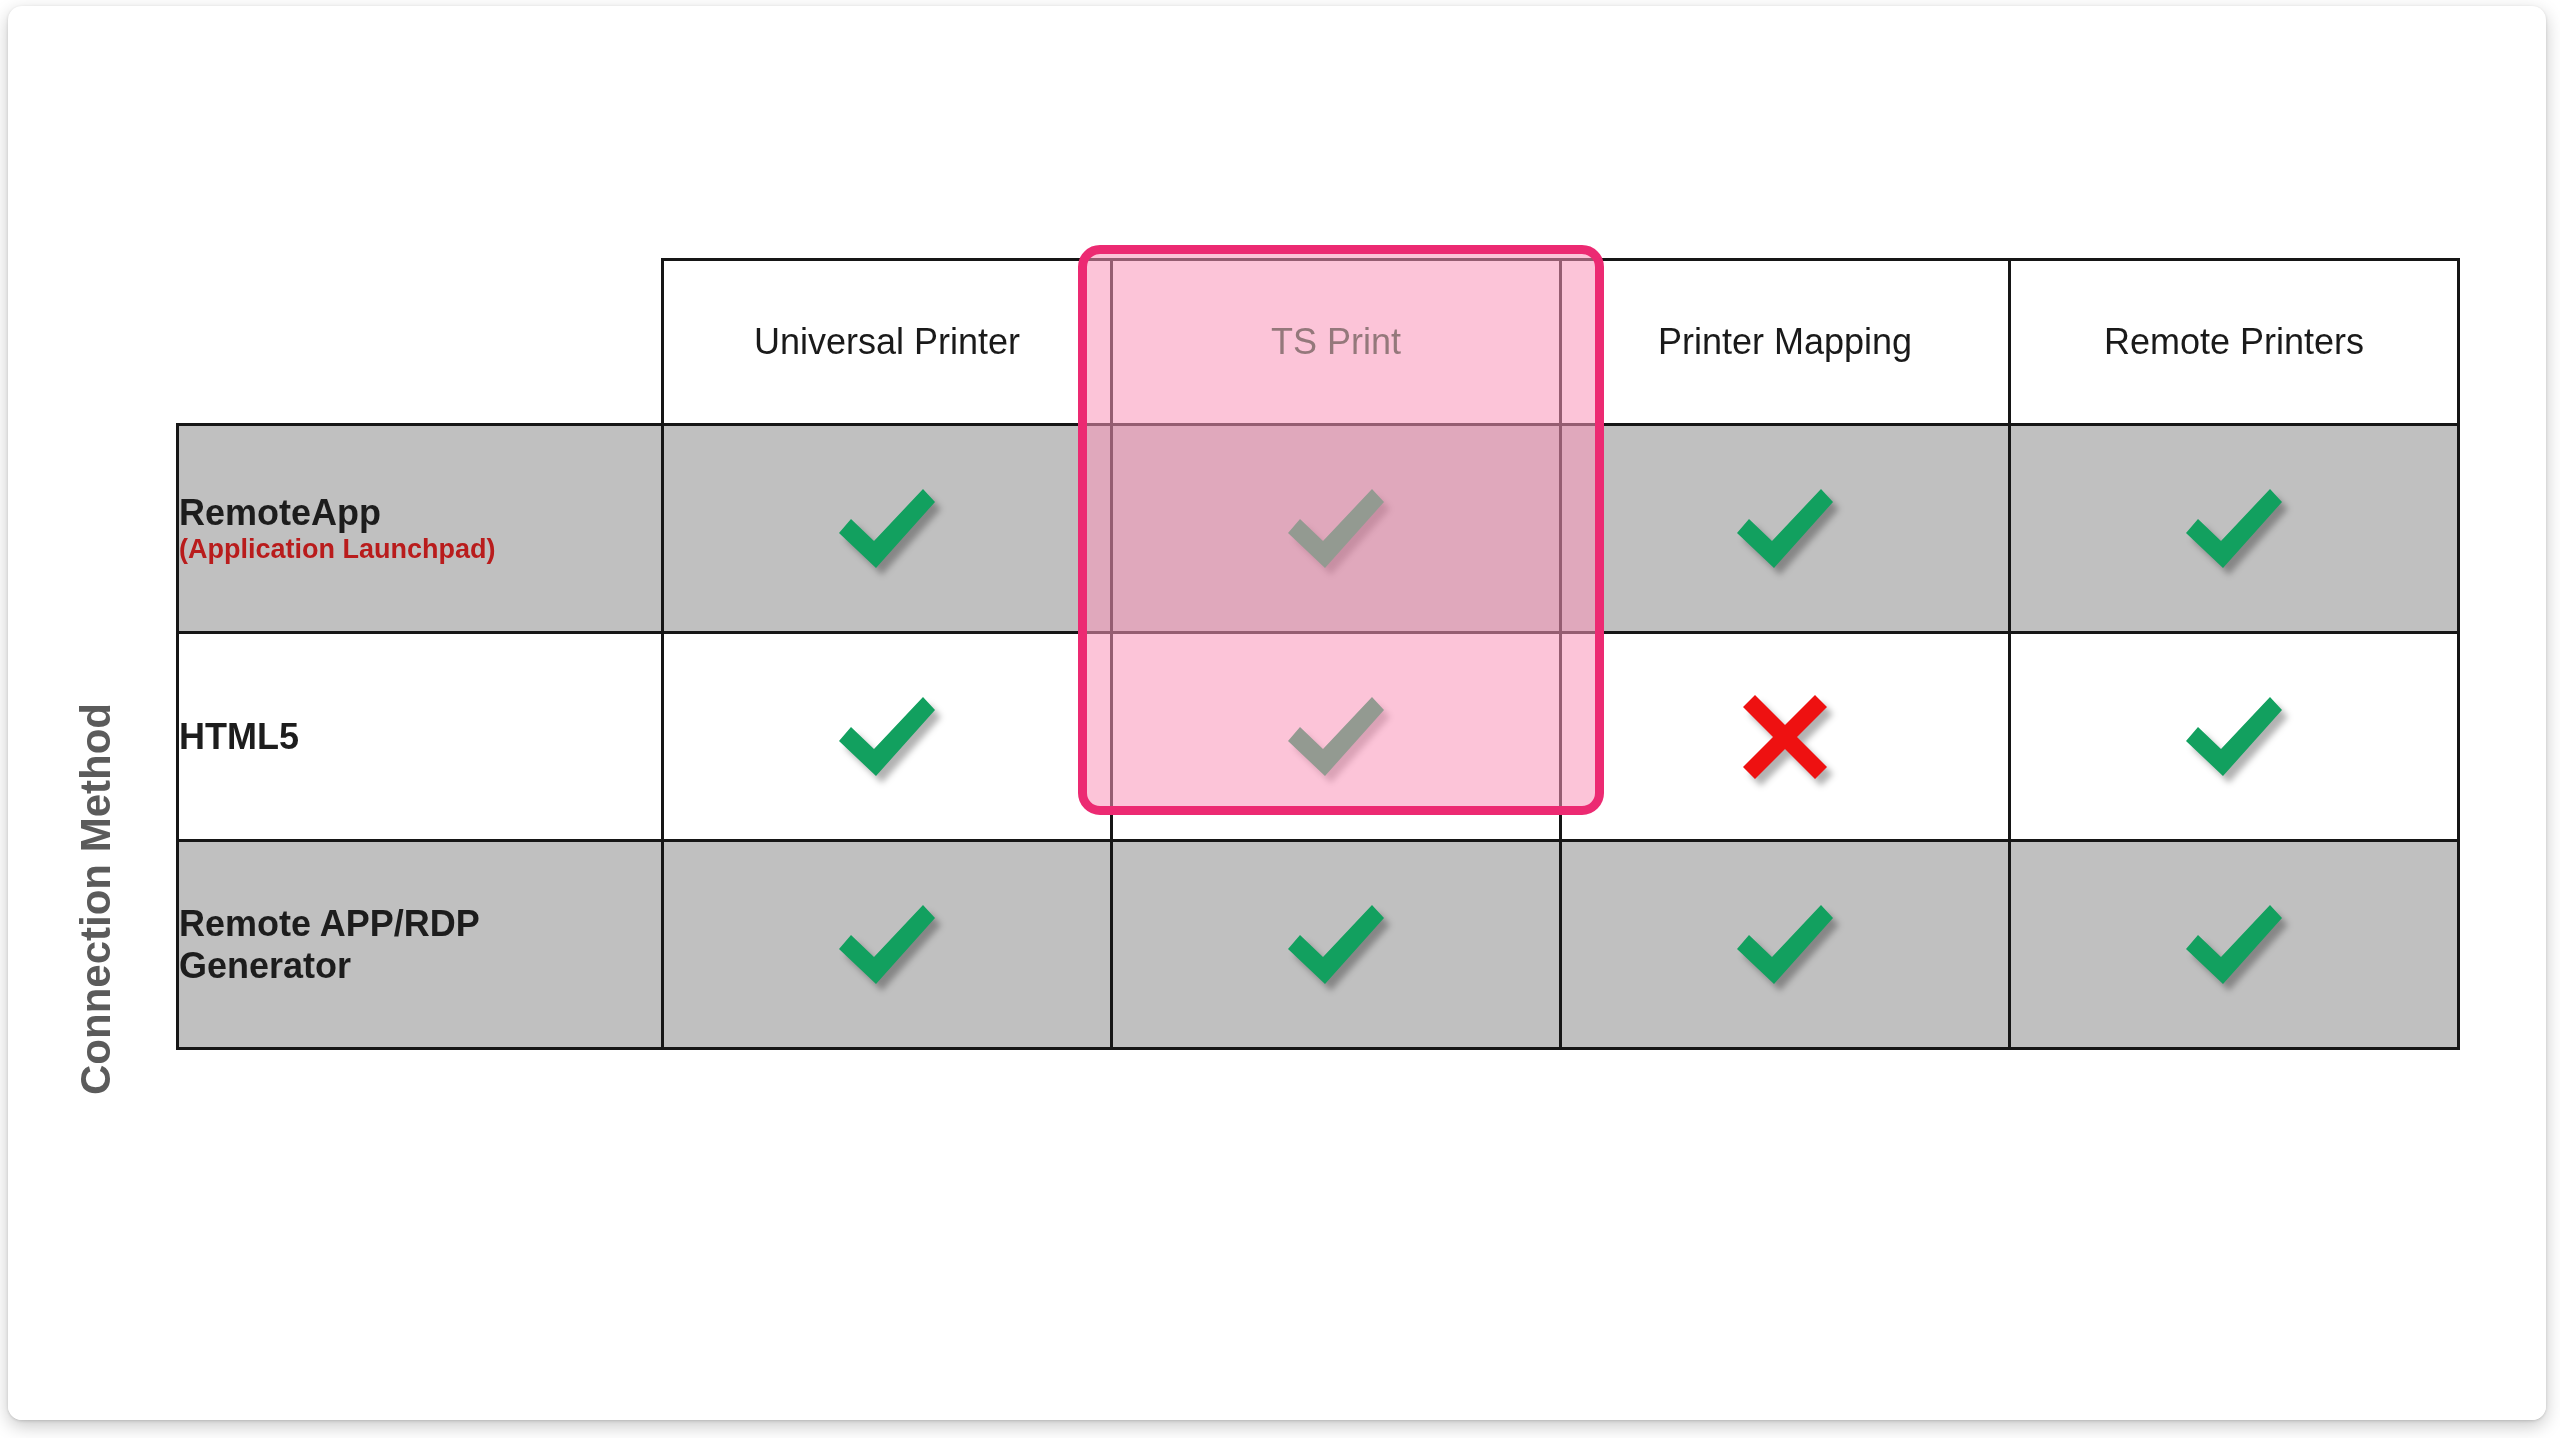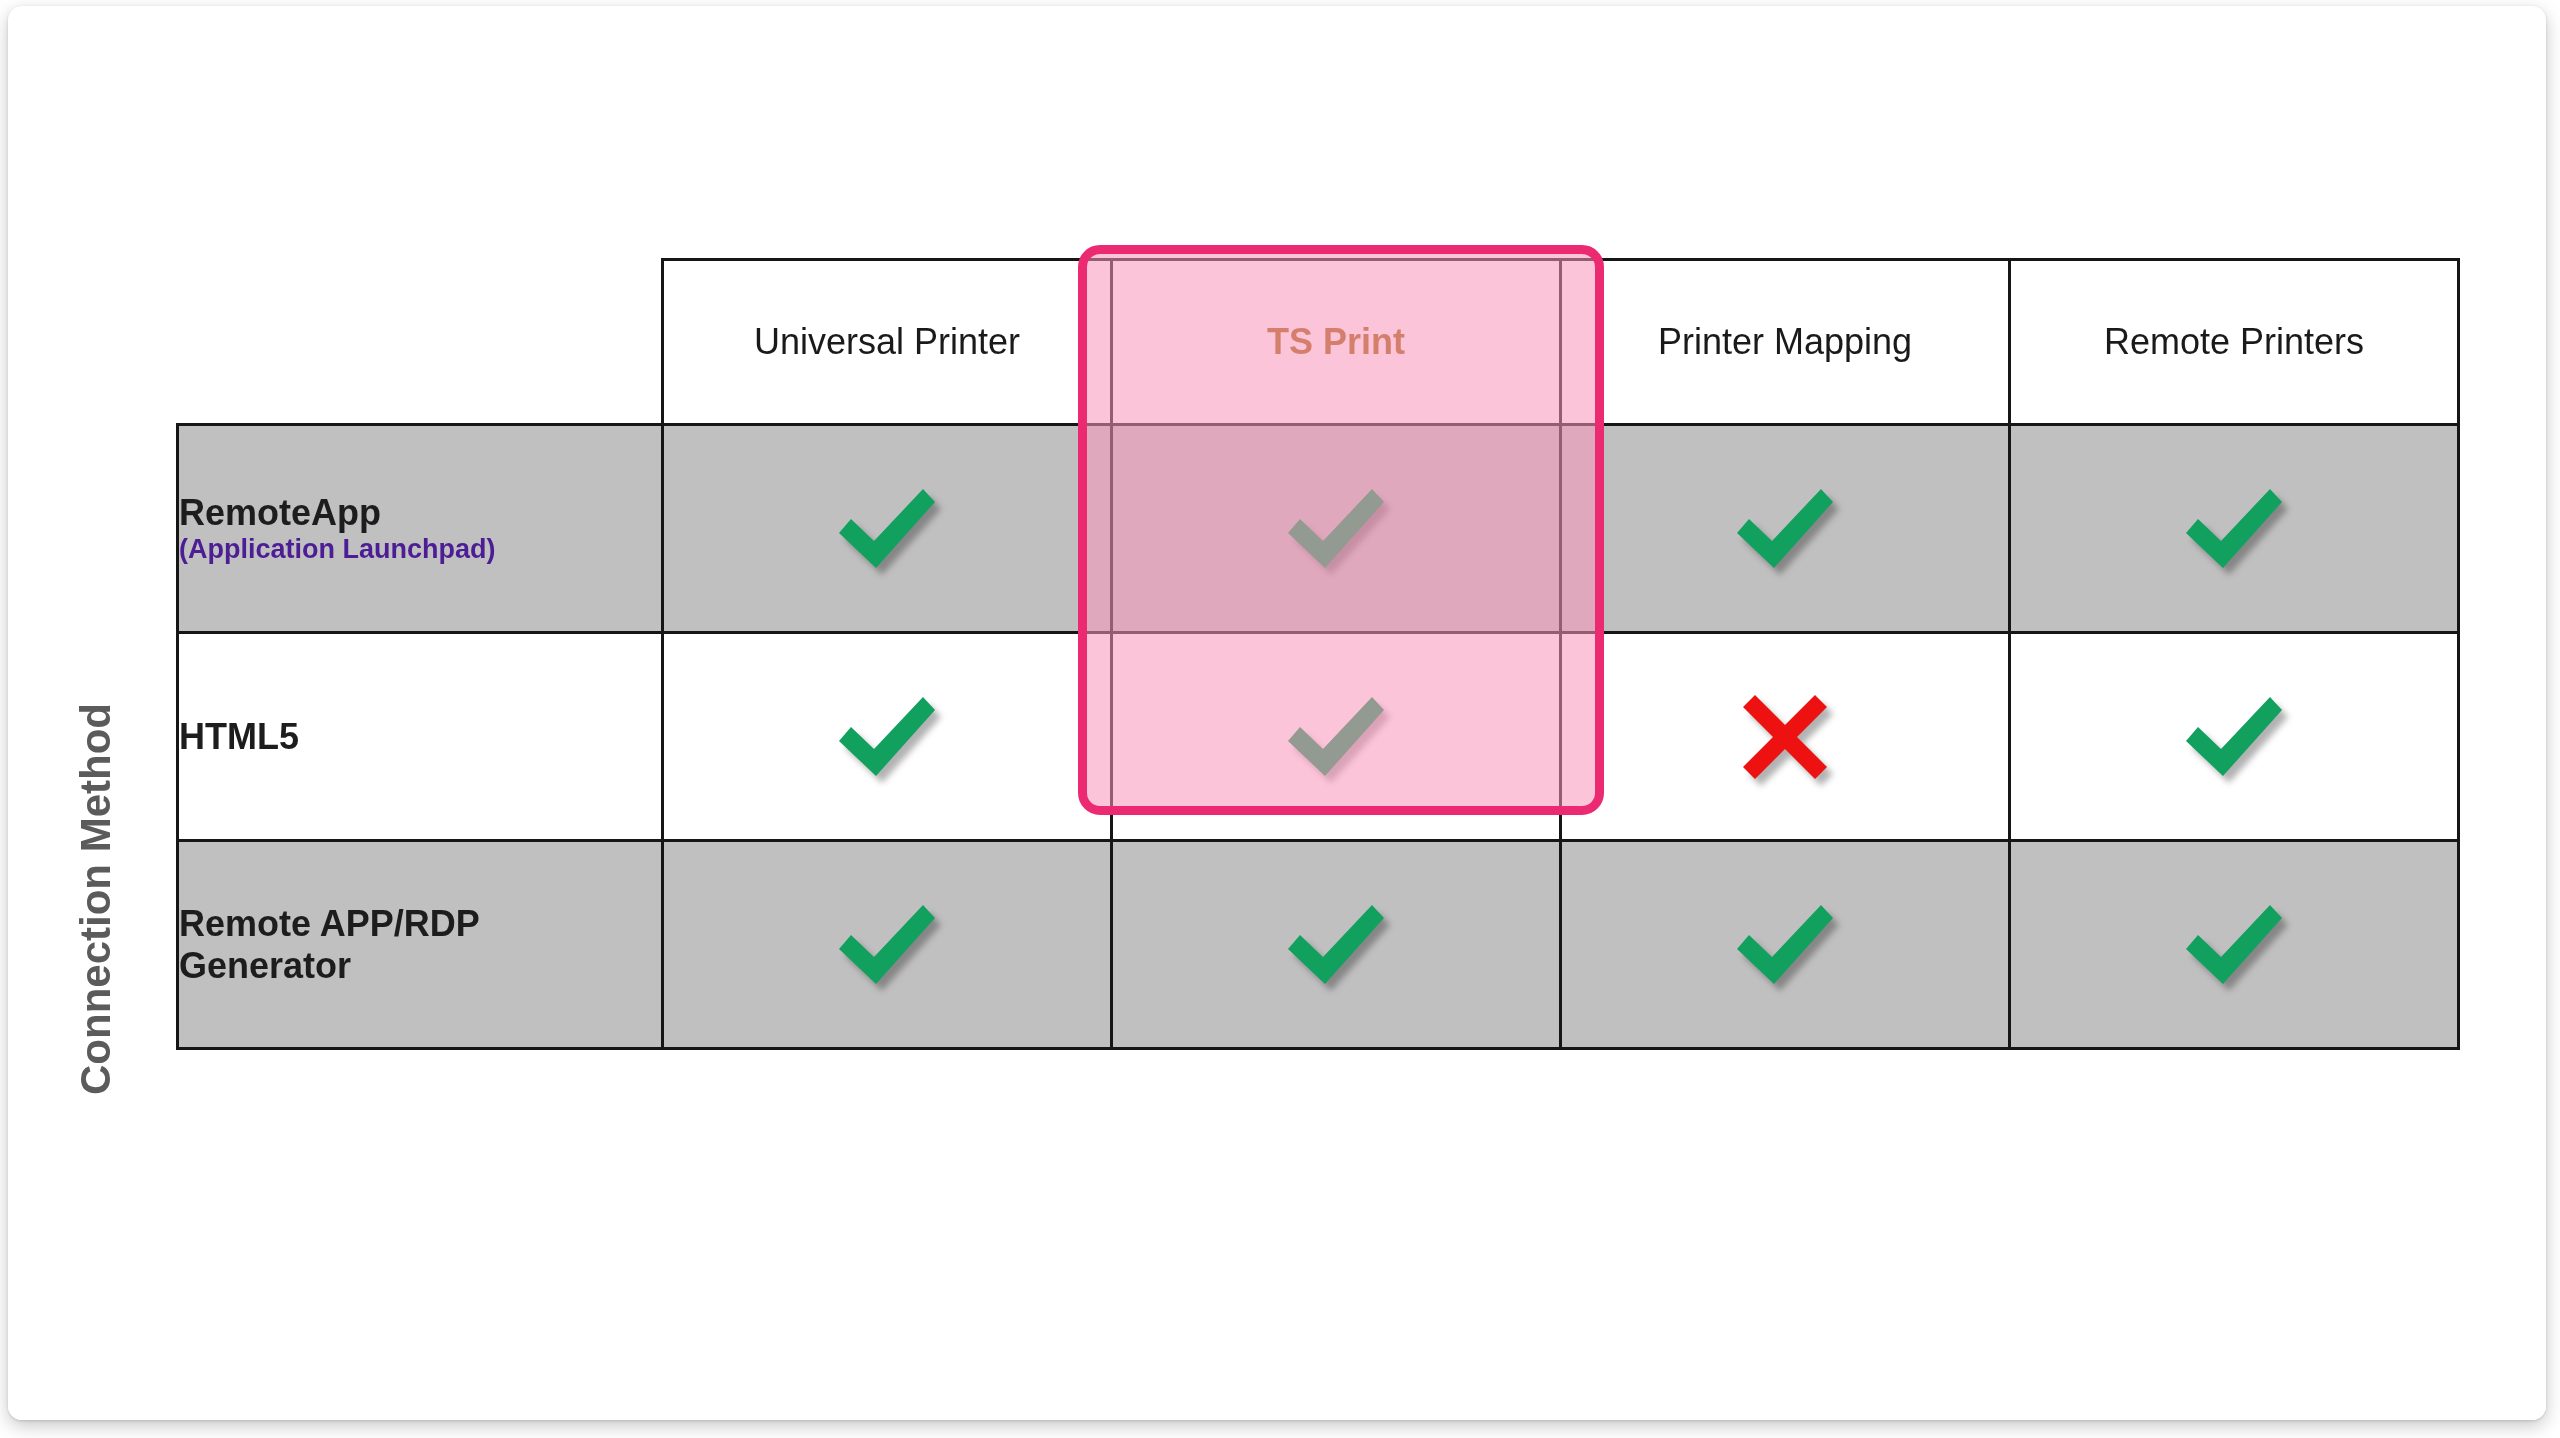--- a/index.html
+++ b/index.html
@@ -133,38 +133,38 @@
     background: transparent;
   }
   td.col-header {
     text-align: center;
     font-size: 36px;
     color: #1a1a1a;
     font-family: "Liberation Sans Narrow", "Liberation Sans", sans-serif;
     font-weight: normal;
     background: #ffffff;
   }
-  td.col-header.is-highlight { color: #a16207; font-weight: bold; }
+  td.col-header.is-highlight { color: #14532d; }
 
   tr.body-row td { height: 208px; }
   tr.shaded td { background: #c0c0c0; }
   tr.plain  td { background: #ffffff; }
 
   td.row-label {
     padding-left: 24px;
     font-size: 36px;
     color: #1d1d1d;
     font-family: "Liberation Sans", sans-serif;
     line-height: 1.14;
     font-weight: bold;
   }
   td.row-label .sub {
     display: block;
     font-size: 27px;
-    color: #4c1d95;
+    color: #b91c1c;
     margin-top: 1px;
   }
 
   td.cell-mark { text-align: center; }
 
   
   .mark {
     display: inline-block;
     position: relative;
     vertical-align: middle;

